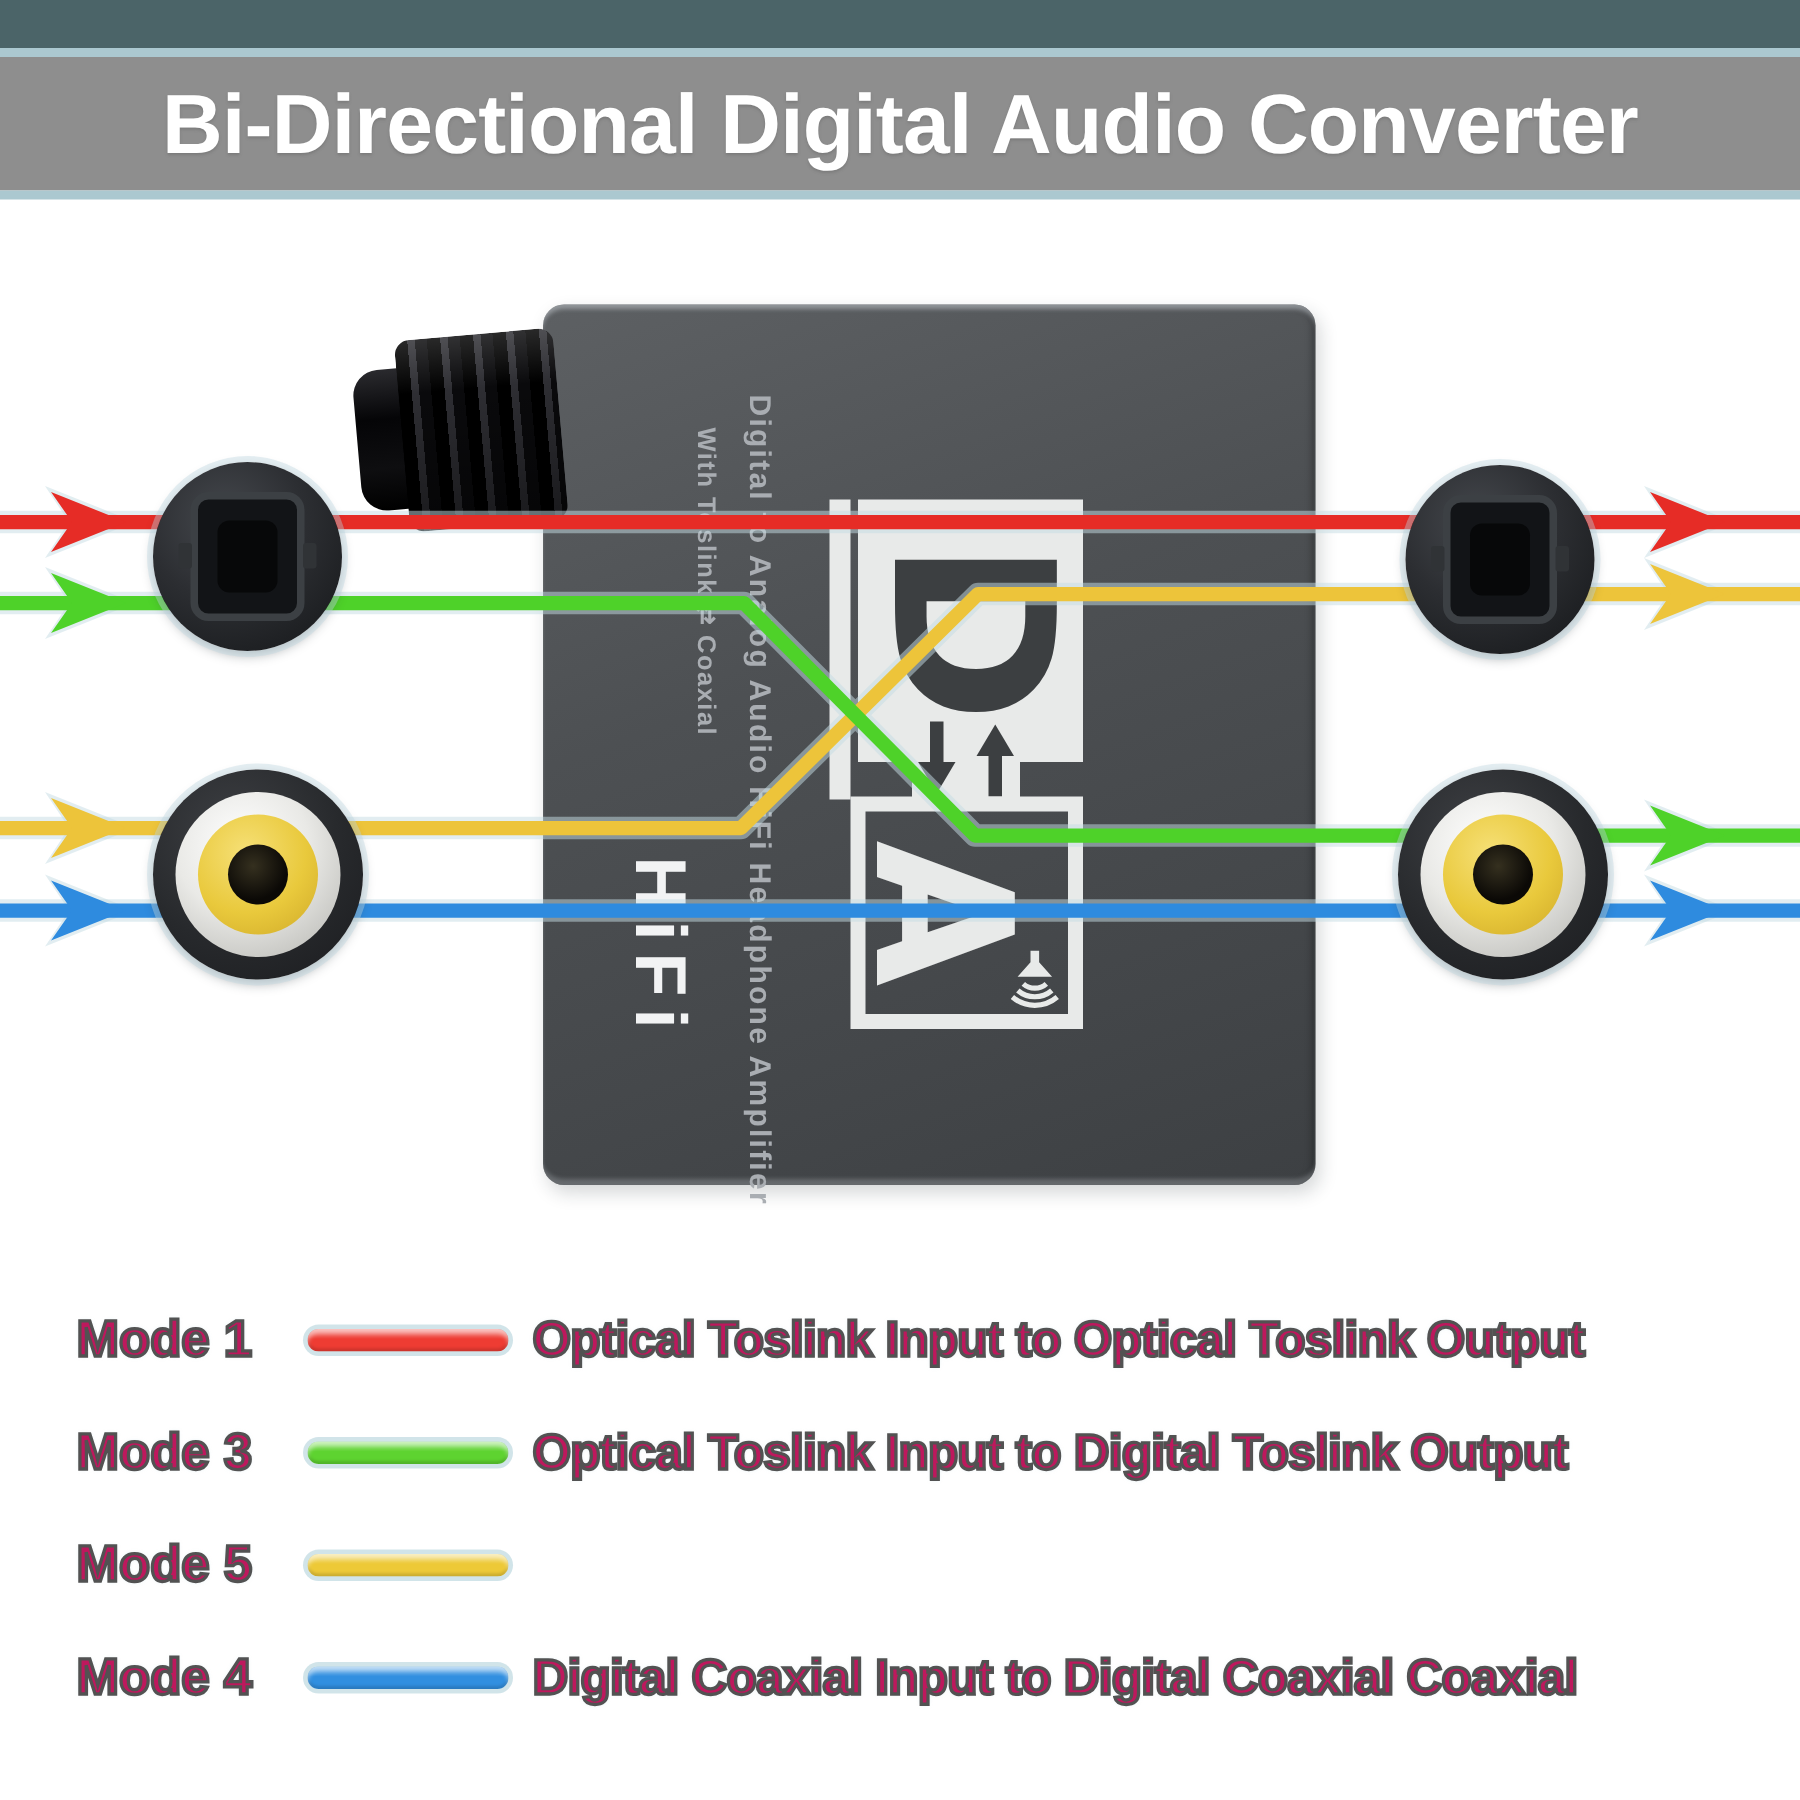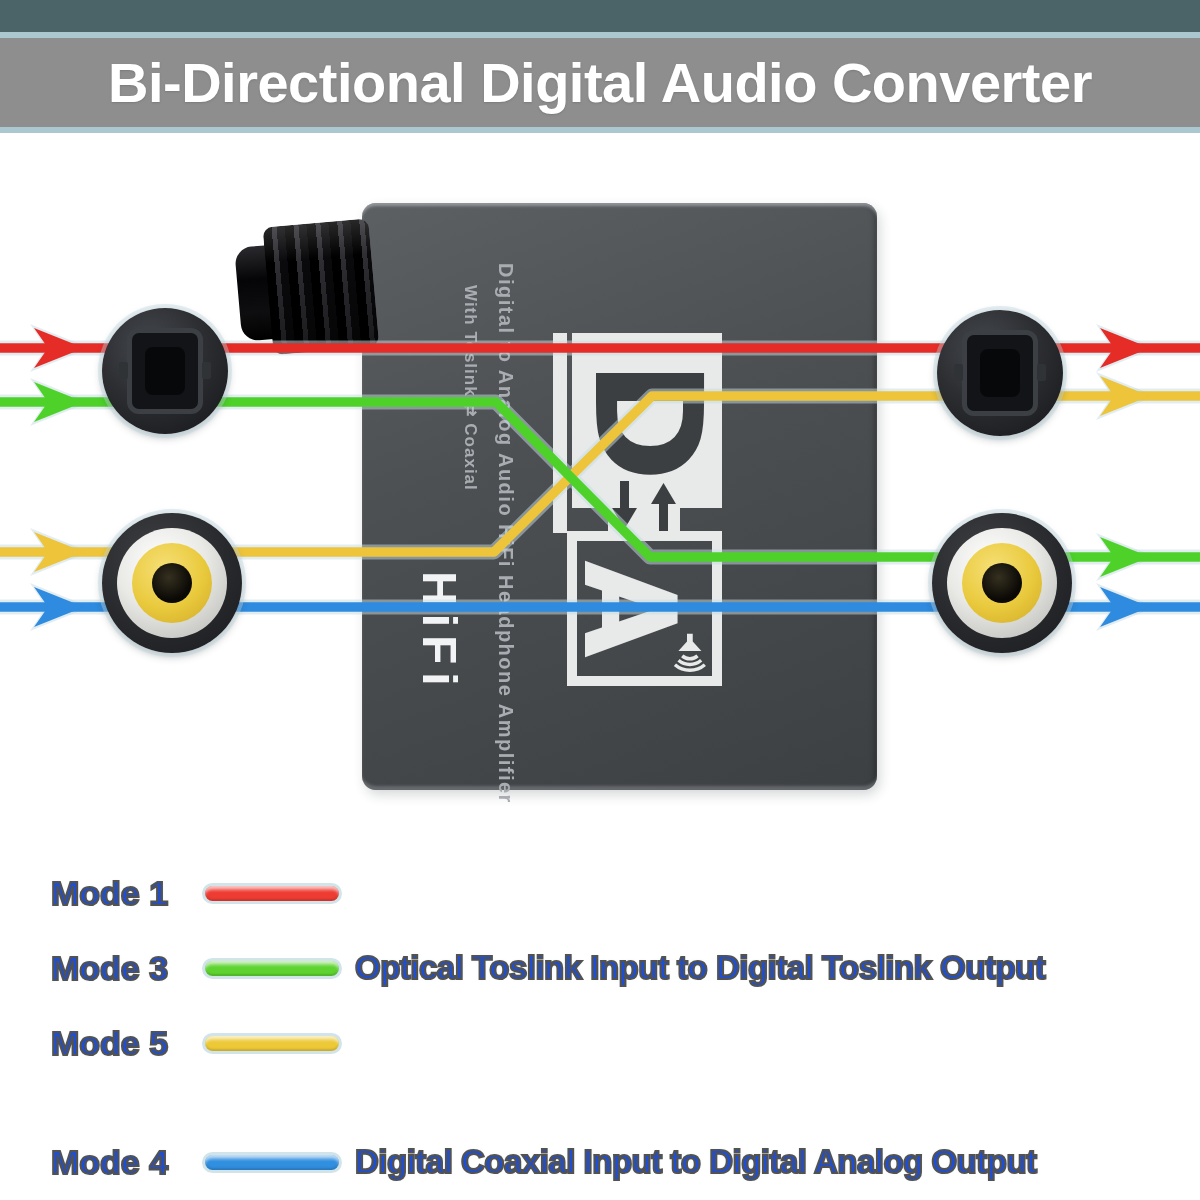--- a/index.html
+++ b/index.html
@@ -83,21 +83,21 @@
     background:radial-gradient(circle at 40% 32%,#ffffff 0%,#e9e9e6 45%,#c9c9c5 78%,#adada9 100%);
     display:flex;align-items:center;justify-content:center;}
   .ring-yellow{width:80px;height:80px;border-radius:50%;
     background:radial-gradient(circle at 40% 32%,#f6e077 0%,#e9c93c 55%,#cfa928 100%);
     display:flex;align-items:center;justify-content:center;}
   .rca-hole{width:40px;height:40px;border-radius:50%;
     background:radial-gradient(circle at 42% 36%,#35301f 0%,#0b0906 65%);}
 
   
   .legend-row{left:0;width:1200px;height:44px;}
-  .outline{color:#1d4ed8;font-weight:700;-webkit-text-stroke:2.2px #525252;
+  .outline{color:#be185d;font-weight:700;-webkit-text-stroke:2.2px #525252;
     text-shadow:0 0 3px rgba(171,205,216,.55);white-space:nowrap;}
   .mode-label{position:absolute;left:51px;top:0;font-size:34px;line-height:44px;}
   .swatch{position:absolute;left:205px;top:15px;width:134px;height:15px;border-radius:8px;
     box-shadow:0 0 0 3px rgba(197,221,228,.8),inset 0 3px 3px rgba(255,255,255,.5),inset 0 -2px 2px rgba(0,0,0,.15);}
   .mode-desc{position:absolute;left:355px;top:0;font-size:33px;line-height:44px;letter-spacing:-0.5px;}
 </style>
 </head>
 <body>
 
 <div class="abs top-strip"></div>
@@ -203,27 +203,28 @@
   <div class="ring-white">
     <div class="ring-yellow">
       <div class="rca-hole"></div>
     </div>
   </div>
 </div>
 
 <div class="abs legend-row" style="top:871px;">
   <span class="outline mode-label">Mode 1</span>
   <span class="swatch" style="background: linear-gradient(rgba(255, 255, 255, 0.4), rgba(255, 255, 255, 0) 45%), rgb(238, 60, 51);"></span>
+  <span class="outline mode-desc">Optical Toslink Input to Optical Toslink Output</span>
 </div>
 <div class="abs legend-row" style="top:946px;">
   <span class="outline mode-label">Mode 3</span>
   <span class="swatch" style="background: linear-gradient(rgba(255, 255, 255, 0.4), rgba(255, 255, 255, 0) 45%), rgb(94, 211, 48);"></span>
   <span class="outline mode-desc">Optical Toslink Input to Digital Toslink Output</span>
 </div>
 <div class="abs legend-row" style="top:1021px;">
   <span class="outline mode-label">Mode 5</span>
   <span class="swatch" style="background: linear-gradient(rgba(255, 255, 255, 0.4), rgba(255, 255, 255, 0) 45%), rgb(237, 201, 55);"></span>
 </div>
-<div class="abs legend-row" style="top:1096px;margin-top:44px;">
+<div class="abs legend-row" style="top:1096px;">
   <span class="outline mode-label">Mode 4</span>
   <span class="swatch" style="background: linear-gradient(rgba(255, 255, 255, 0.4), rgba(255, 255, 255, 0) 45%), rgb(49, 143, 224);"></span>
-  <span class="outline mode-desc">Digital Coaxial Input to Digital Analog Output</span>
+  <span class="outline mode-desc">Digital Coaxial Input to Digital Coaxial Coaxial</span>
 </div>
 
 </body></html>

